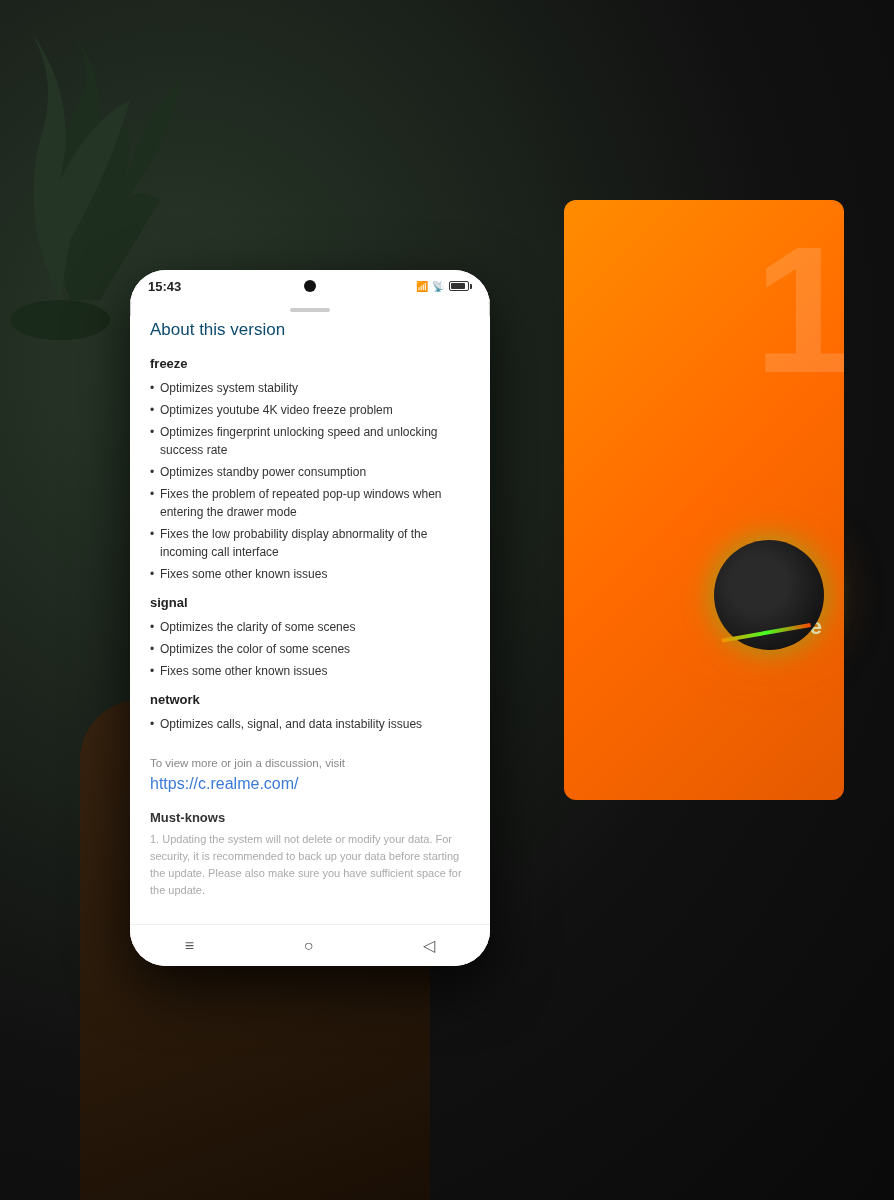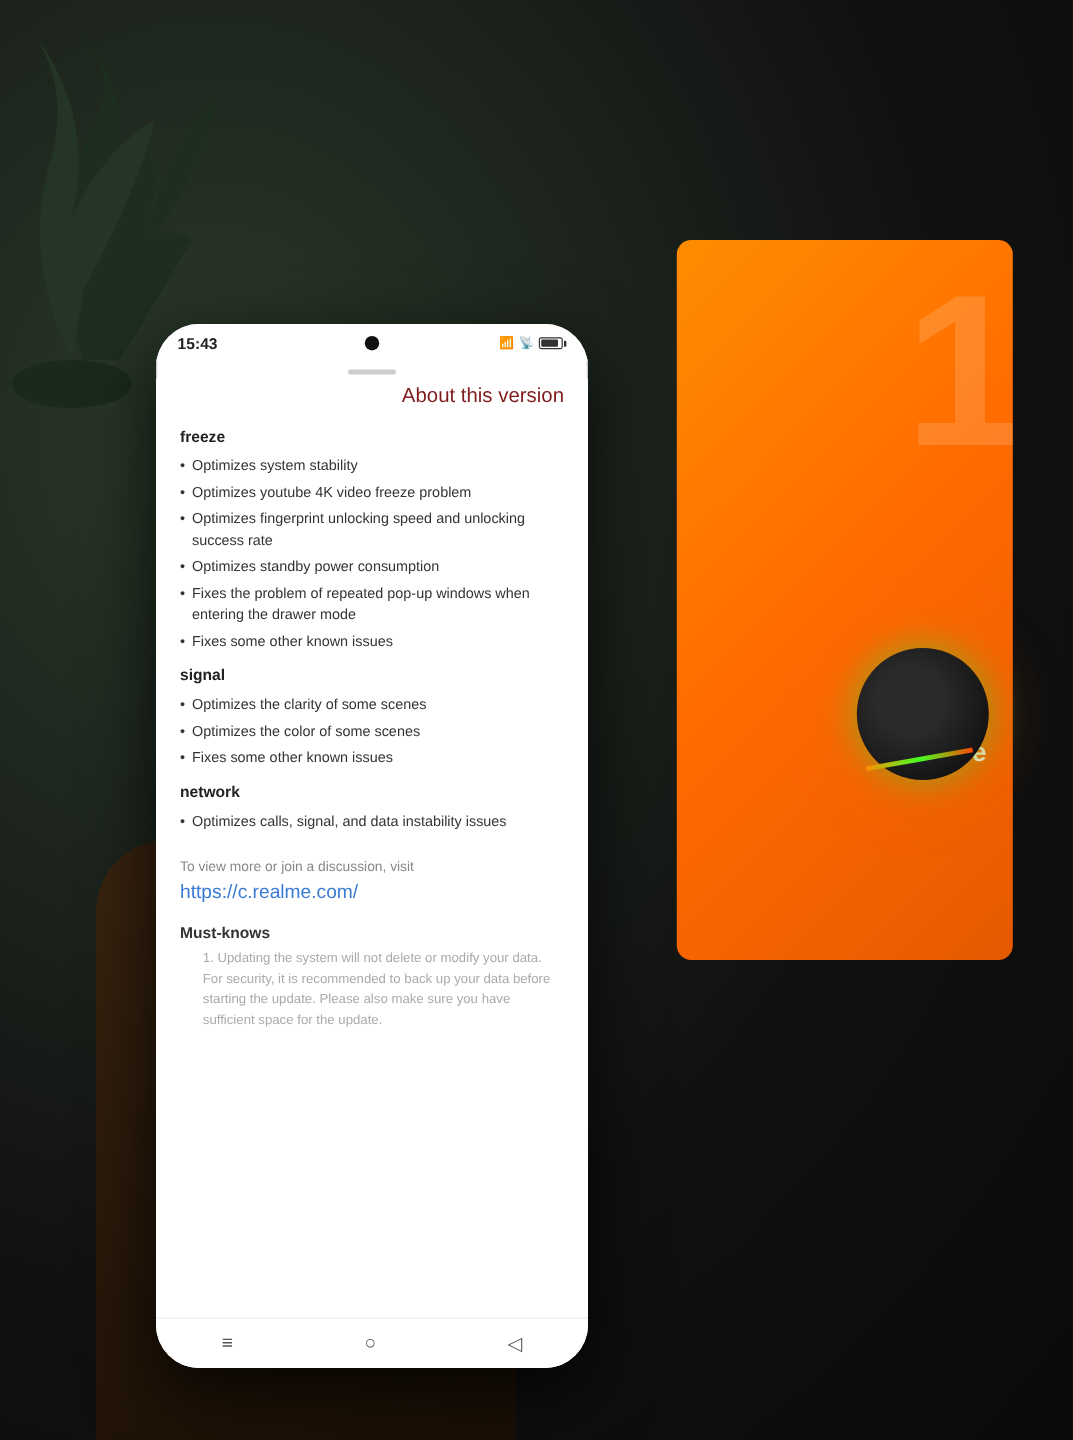--- a/index.html
+++ b/index.html
@@ -95,21 +95,21 @@
     
     .phone-wrapper {
       position: absolute;
       top: 270px;
       left: 130px;
       z-index: 10;
     }
 
     .phone {
       width: 360px;
-      height: 870px;
+      height: 696px;
       background: #fff;
       border-radius: 36px;
       box-shadow: 0 20px 60px rgba(0,0,0,0.8), inset 0 0 0 1px #ccc;
       overflow: hidden;
       display: flex;
       flex-direction: column;
       position: relative;
     }
 
     
@@ -190,24 +190,24 @@
 
     
     .phone-content {
       flex: 1;
       overflow: hidden;
       padding: 0 20px 10px;
       background: #fff;
     }
 
     .page-title {
-      text-align: right;
+      text-align: left;
       font-size: 17px;
       font-weight: 500;
-      color: #7f1d1d;
+      color: #0c4a6e;
       margin-bottom: 16px;
       padding-top: 4px;
     }
 
     .section-heading {
       font-size: 13px;
       font-weight: 700;
       color: #222;
       margin-bottom: 8px;
       margin-top: 4px;
@@ -250,21 +250,20 @@
       font-weight: 600;
       color: #333;
       margin-top: 14px;
       margin-bottom: 6px;
     }
 
     .must-knows-text {
       font-size: 11px;
       color: #aaa;
       line-height: 1.55;
-      margin-left: 19px;
     }
 
     
     .nav-bar {
       height: 42px;
       background: #fff;
       display: flex;
       align-items: center;
       justify-content: space-around;
       border-top: 1px solid #eee;
@@ -350,20 +349,21 @@
     <div class="phone-content">
 
       <div class="page-title">About this version</div>
 
       <div class="section-heading">freeze</div>
       <div class="bullet-item">Optimizes system stability</div>
       <div class="bullet-item">Optimizes youtube 4K video freeze problem</div>
       <div class="bullet-item">Optimizes fingerprint unlocking speed and unlocking success rate</div>
       <div class="bullet-item">Optimizes standby power consumption</div>
       <div class="bullet-item">Fixes the problem of repeated pop-up windows when entering the drawer mode</div>
+      <div class="bullet-item">Fixes the low probability display abnormality of the incoming call interface</div>
       <div class="bullet-item">Fixes some other known issues</div>
 
       <div class="section-heading section-gap">signal</div>
       <div class="bullet-item">Optimizes the clarity of some scenes</div>
       <div class="bullet-item">Optimizes the color of some scenes</div>
       <div class="bullet-item">Fixes some other known issues</div>
 
       <div class="section-heading section-gap">network</div>
       <div class="bullet-item">Optimizes calls, signal, and data instability issues</div>
 

